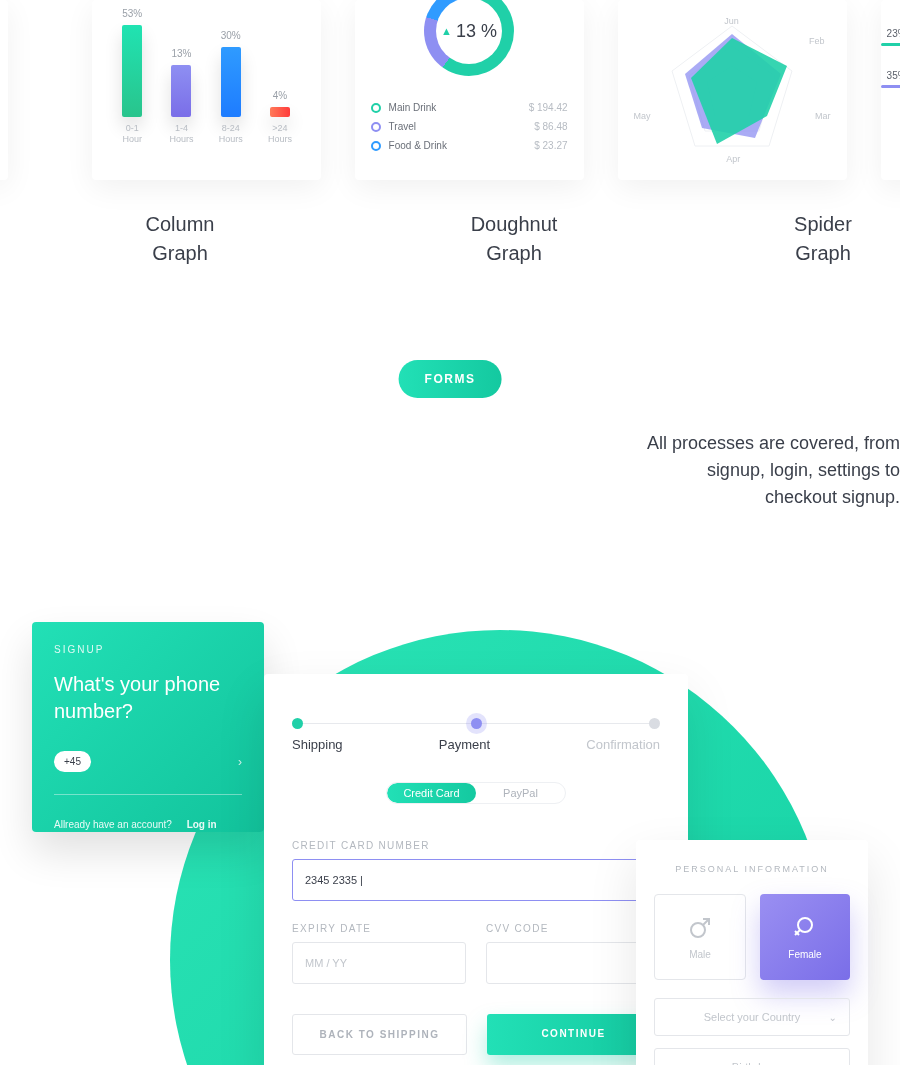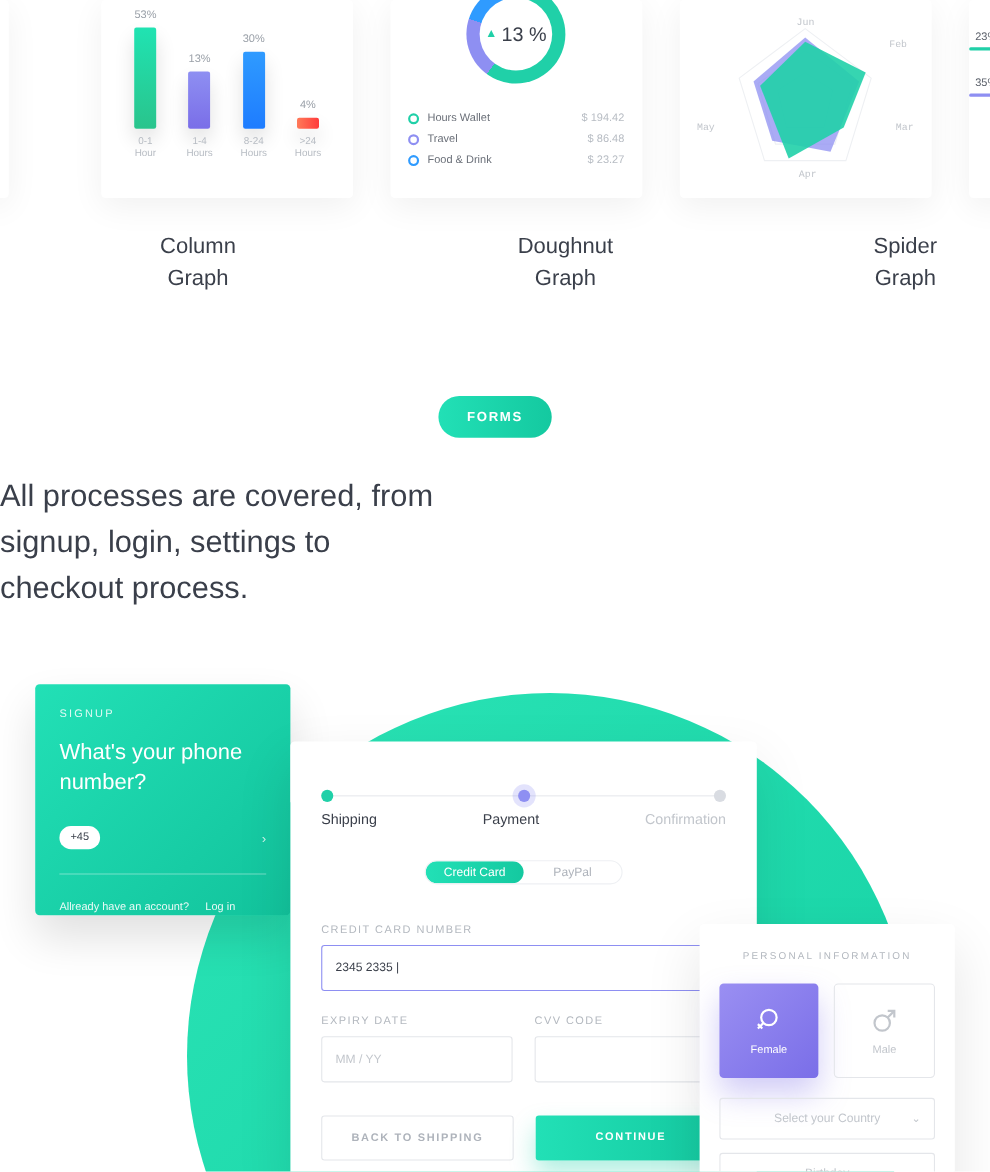--- a/index.html
+++ b/index.html
@@ -30,46 +30,46 @@
 .donut-center .tri { color:#20d0a8; font-size:11px; margin-right:4px; }
 .d-list { width:100%; margin-top:22px; }
 .d-row { display:flex; align-items:center; font-size:10px; padding:4px 0; }
 .d-dot { width:10px; height:10px; border:2px solid; border-radius:50%; margin-right:8px; }
 .d-name { color:#6a6f78; flex:1; }
 .d-val { color:#b7bcc3; }
 
 
 .spider-wrap { position:relative; height:100%; }
 .spider-svg { display:block; margin:0 auto; }
-.spider-lbl { position:absolute; font-size:9px; color:#c2c6cc;font-family:Liberation Mono, monospace; }
+.spider-lbl { position:absolute; font-size:9px; color:#c2c6cc; }
 
 
 .mini2 .mline { width:100%; height:3px; border-radius:2px; margin-top:4px; }
 .mini2 .pct { font-size:10px; color:#5b606a; margin-top:20px; padding-left:6px; }
 
 
 .captions-row { position:absolute; top:210px; width:900px; display:flex;gap:39px; }
 .caption { flex:1; text-align:center; font-size:20px; color:#3a3f4a; line-height:1.45; font-weight:300; }
 
 
 .pill { position:absolute; top:360px; left:50%; transform:translateX(-50%); background:linear-gradient(90deg,#22e0b6,#14c9a0); color:#fff; font-size:12px; letter-spacing:1.5px; padding:12px 26px; border-radius:999px; font-weight:600; }
-.headline { position:absolute; top:430px; width:100%; text-align:left; color:#3a3f4a; font-size:28px; line-height:1.5; font-weight:300; }
+.headline { position:absolute; top:430px; width:100%; text-align:right; color:#3a3f4a; font-size:18px; line-height:1.5; font-weight:300; }
 
 
 .big-circle { position:absolute; width:660px; height:660px; border-radius:50%; background:linear-gradient(135deg,#2be4b6,#13cfa2); top:630px; left:170px; }
 
 
 .signup { position:absolute; top:622px; left:32px; width:232px; height:210px; background:linear-gradient(135deg,#22e0b6,#12c39c); border-radius:4px; padding:22px; color:#fff; box-shadow:0 20px 40px rgba(0,0,0,0.12); }
 .signup .tag { font-size:10px; letter-spacing:2px; opacity:.85; }
 .signup h2 { font-size:20px; font-weight:400; margin-top:16px; line-height:1.35; }
 .phone-row { display:flex; align-items:center; margin-top:26px; border-bottom:1px solid rgba(255,255,255,.4); padding-bottom:22px; }
 .cc { background:#fff; color:#3a3f4a; font-size:10px; padding:5px 10px; border-radius:999px; }
 .chev { margin-left:auto; color:rgba(255,255,255,.8); font-size:12px; }
 .signup .foot { font-size:10px; margin-top:24px; opacity:.9; }
-.signup .foot a { color:#fff; text-decoration:none; font-weight:400;padding-left:12px; }
+.signup .foot a { color:#fff; text-decoration:none; font-weight:700;padding-left:12px; }
 
 
 .checkout { position:absolute; top:674px; left:264px; width:424px; background:#fff; border-radius:4px; box-shadow:0 20px 50px rgba(0,0,0,0.10); padding:44px 28px 24px; }
 .steps { display:flex; align-items:center; justify-content:space-between; position:relative; margin-bottom:8px; }
 .steps::before { content:""; position:absolute; top:5px; left:8px; right:8px; height:1px; background:#e7e9ed; }
 .step-dot { width:11px; height:11px; border-radius:50%; background:#d9dce2; position:relative; z-index:1; }
 .step-dot.done { background:#20d0a8; }
 .step-dot.active { background:#8e8ff2; box-shadow:0 0 0 5px rgba(142,143,242,.25); }
 .step-labels { display:flex; justify-content:space-between; font-size:13px; margin-bottom:30px; }
 .step-labels span:nth-child(1){ color:#3a3f4a; }
@@ -136,21 +136,21 @@
     <div class="donut-wrap">
       <div class="donut">
         <div class="donut-center">
             <span class="tri">▲</span>
             <span>13 %</span>
           </div>
       </div>
       <div class="d-list">
         <div class="d-row">
           <span class="d-dot" style="border-color:#20d0a8"></span>
-          <span class="d-name">Hours Wallet</span>
+          <span class="d-name">Main Drink</span>
           <span class="d-val">$ 194.42</span>
         </div>
         <div class="d-row">
           <span class="d-dot" style="border-color:#8e8ff2"></span>
           <span class="d-name">Travel</span>
           <span class="d-val">$ 86.48</span>
         </div>
         <div class="d-row">
           <span class="d-dot" style="border-color:#2f9bff"></span>
           <span class="d-name">Food &amp; Drink</span>
@@ -194,21 +194,21 @@
   </div>
   <div class="caption" style="flex:0 0 250px">
     <span>Spider</span><br><span>Graph</span>
   </div>
 </div>
 
 <div class="pill">FORMS</div>
 <div class="headline">
   <span>All processes are covered, from</span><br>
   <span>signup, login, settings to</span><br>
-  <span>checkout process.</span>
+  <span>checkout signup.</span>
 </div>
 
 <div class="big-circle"></div>
 
 <div class="signup">
   <div class="tag">SIGNUP</div>
   <h2>What's your phone number?</h2>
   <div class="phone-row">
     <span class="cc">+45</span>
     <span class="chev">›</span>
@@ -247,36 +247,36 @@
   </div>
   <div class="btn-row">
     <div class="btn ghost">BACK TO SHIPPING</div>
     <div class="btn primary">CONTINUE</div>
   </div>
 </div>
 
 <div class="pinfo">
   <div class="tag">PERSONAL INFORMATION</div>
   <div class="gender-row">
+    <div class="gender male">
+      <svg width="26" height="26" viewBox="0 0 26 26">
+          <circle cx="11" cy="15" r="7" fill="none" stroke="#c2c6cc" stroke-width="2"></circle>
+          <line x1="16" y1="10" x2="22" y2="4" stroke="#c2c6cc" stroke-width="2"></line>
+          <polyline points="16,4 22,4 22,10" fill="none" stroke="#c2c6cc" stroke-width="2"></polyline>
+        </svg>
+      <span>Male</span>
+    </div>
     <div class="gender female">
       <svg width="26" height="26" viewBox="0 0 26 26">
           <circle cx="13" cy="10" r="7" fill="none" stroke="#fff" stroke-width="2"></circle>
           <line x1="8" y1="15" x2="3" y2="20" stroke="#fff" stroke-width="2"></line>
           <line x1="3" y1="16" x2="7" y2="20" stroke="#fff" stroke-width="2"></line>
         </svg>
       <span>Female</span>
     </div>
-    <div class="gender male">
-      <svg width="26" height="26" viewBox="0 0 26 26">
-          <circle cx="11" cy="15" r="7" fill="none" stroke="#c2c6cc" stroke-width="2"></circle>
-          <line x1="16" y1="10" x2="22" y2="4" stroke="#c2c6cc" stroke-width="2"></line>
-          <polyline points="16,4 22,4 22,10" fill="none" stroke="#c2c6cc" stroke-width="2"></polyline>
-        </svg>
-      <span>Male</span>
-    </div>
   </div>
   <div class="select">
     <span>Select your Country</span>
     <span class="chv">⌄</span>
   </div>
   <div class="select" style="margin-bottom:0">
     <span>Birthday</span>
   </div>
 </div>
 

